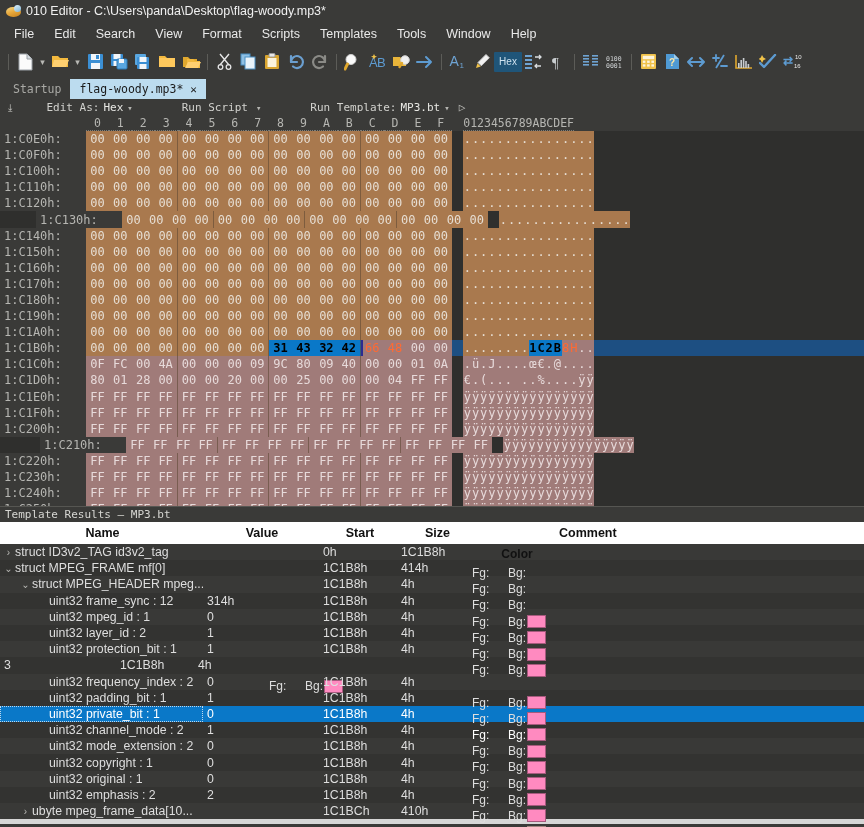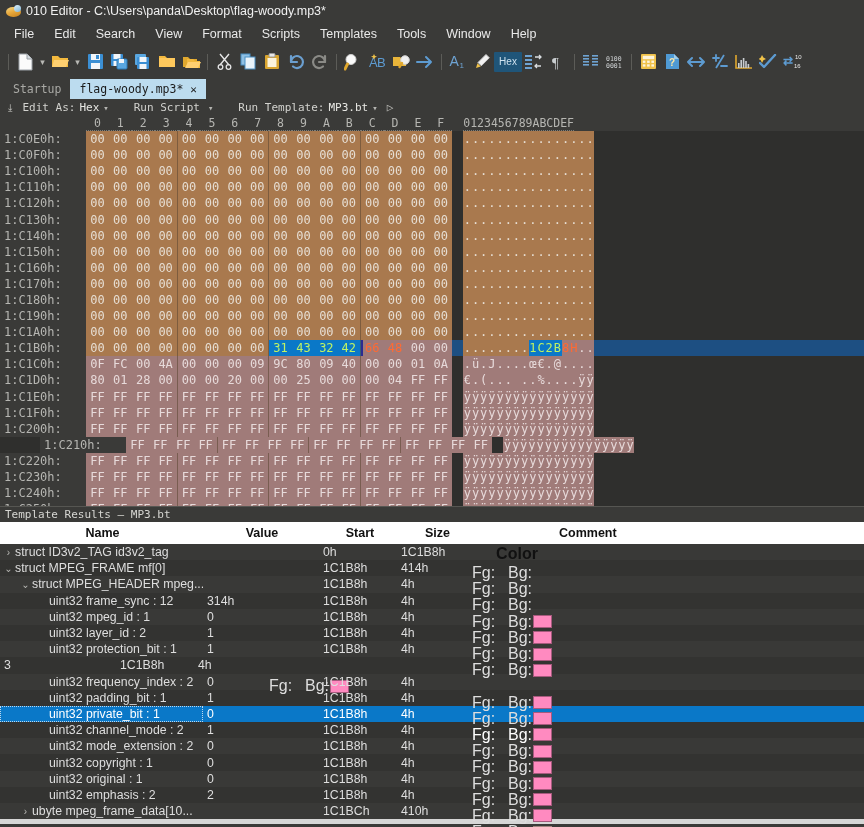--- a/index.html
+++ b/index.html
@@ -125,21 +125,21 @@
   .editbar {
     height: 17px;
     background: #3a3a38;
     display: flex; align-items: center;
     padding-left: 4px;
     font-family: "DejaVu Sans Mono", monospace;
     font-size: 11px;
     color: #d2d2ce;
     white-space: nowrap;
   }
-  .editbar .grp { display:flex; align-items:center; }
+  .editbar .grp { display:flex; align-items:center;margin-left:24px; }
   .editbar .lbl { margin-right: 4px; }
   .editbar .val { color: #e8e8e4; }
   .editbar .dd { color:#b5b5b1; margin: 0 3px 0 4px; font-size: 9px; }
   .collapse-ico { color:#d2d2ce; font-size: 10px; margin-right: 10px; margin-left:4px;}
   .playico { color:#bdbdb9; font-size: 11px; margin-left: 6px; }
 
   
   .hexpane {
     position: relative;
     height: 390px;
@@ -195,21 +195,21 @@
     width: 22.9px; flex: none;
     text-align: center;
     height: 100%;
     display: flex; align-items: center; justify-content: center;
     font-size: 12px;
   }
   .b.g4 { border-right: 1px solid rgba(90,70,50,.55); }
   
   .tan   { background: #a9794e; color: #e6ddd2; }
   .rose  { background: #a07b79; color: #e7dada; }
-  .sel   { background: #0a78c8; color: #bef264; }
+  .sel   { background: #0a78c8; color: #000000; font-weight: bold; }
   .mod   { color: #ff6a33; }
   .caretbar { position: relative; }
   .caretbar::before {
     content:""; position:absolute; left:0; top:0; bottom:0; width:2px; background:#2b2b90;
   }
 
   .rowselband {
     position: absolute; left: 0; width: 100%; height: 16.1px;
     background: #1d4f82;
     z-index: 0;
@@ -261,21 +261,21 @@
     color: #dedede;
     background: #393937;
   }
   .grow.alt { background: #333331; }
   .grow.selected { background: #0a78c8; color: #fff; }
   .grow.selected .cName { outline: 1px dotted #bcd8ee; outline-offset: -1px; }
   .cName { width: 203px; flex:none; display:flex; align-items:center; height:100%; padding-left:2px; white-space: nowrap; overflow:hidden; }
   .cValue { width: 116px; flex:none; padding-left:4px; white-space:nowrap; overflow:hidden;}
   .cStart { width: 78px; flex:none; padding-left:4px; white-space:nowrap;}
   .cSize  { width: 75px; flex:none; padding-left:4px; white-space:nowrap;}
-  .cColor { width: 82px; flex:none; display:flex; align-items:center; height:100%; font-size:16px;margin-top:42px;}
+  .cColor { width: 82px; flex:none; display:flex; align-items:center; height:100%; font-size:12px;margin-top:42px;}
   .cColor .fg { width: 36px; }
   .cColor .bg { }
   .sw { width: 19px; height: 13px; margin-left: 1px; border: 1px solid rgba(0,0,0,.35); flex:none; }
   .cComment { flex: 1; }
 
   .twisty {
     width: 13px; flex:none; text-align:center; color:#b8b8b4; font-size: 10px;
   }
   .indent { flex: none; }
 
@@ -807,21 +807,21 @@
             <div class="a tan">.</div>
             <div class="a tan">.</div>
             <div class="a tan">.</div>
             <div class="a tan">.</div>
             <div class="a tan">.</div>
             <div class="a tan">.</div>
             <div class="a tan">.</div>
           </div>
         </div>
       </div>
-      <div style="position: relative;">
+      <div style="position: relative; padding-left: 36px;">
         <div class="hexrow">
           <div class="addr">1:C130h:</div>
           <div class="gut"></div>
           <div class="bytes">
             <div class="b tan">00</div>
             <div class="b tan">00</div>
             <div class="b tan">00</div>
             <div class="b tan g4">00</div>
             <div class="b tan">00</div>
             <div class="b tan">00</div>

